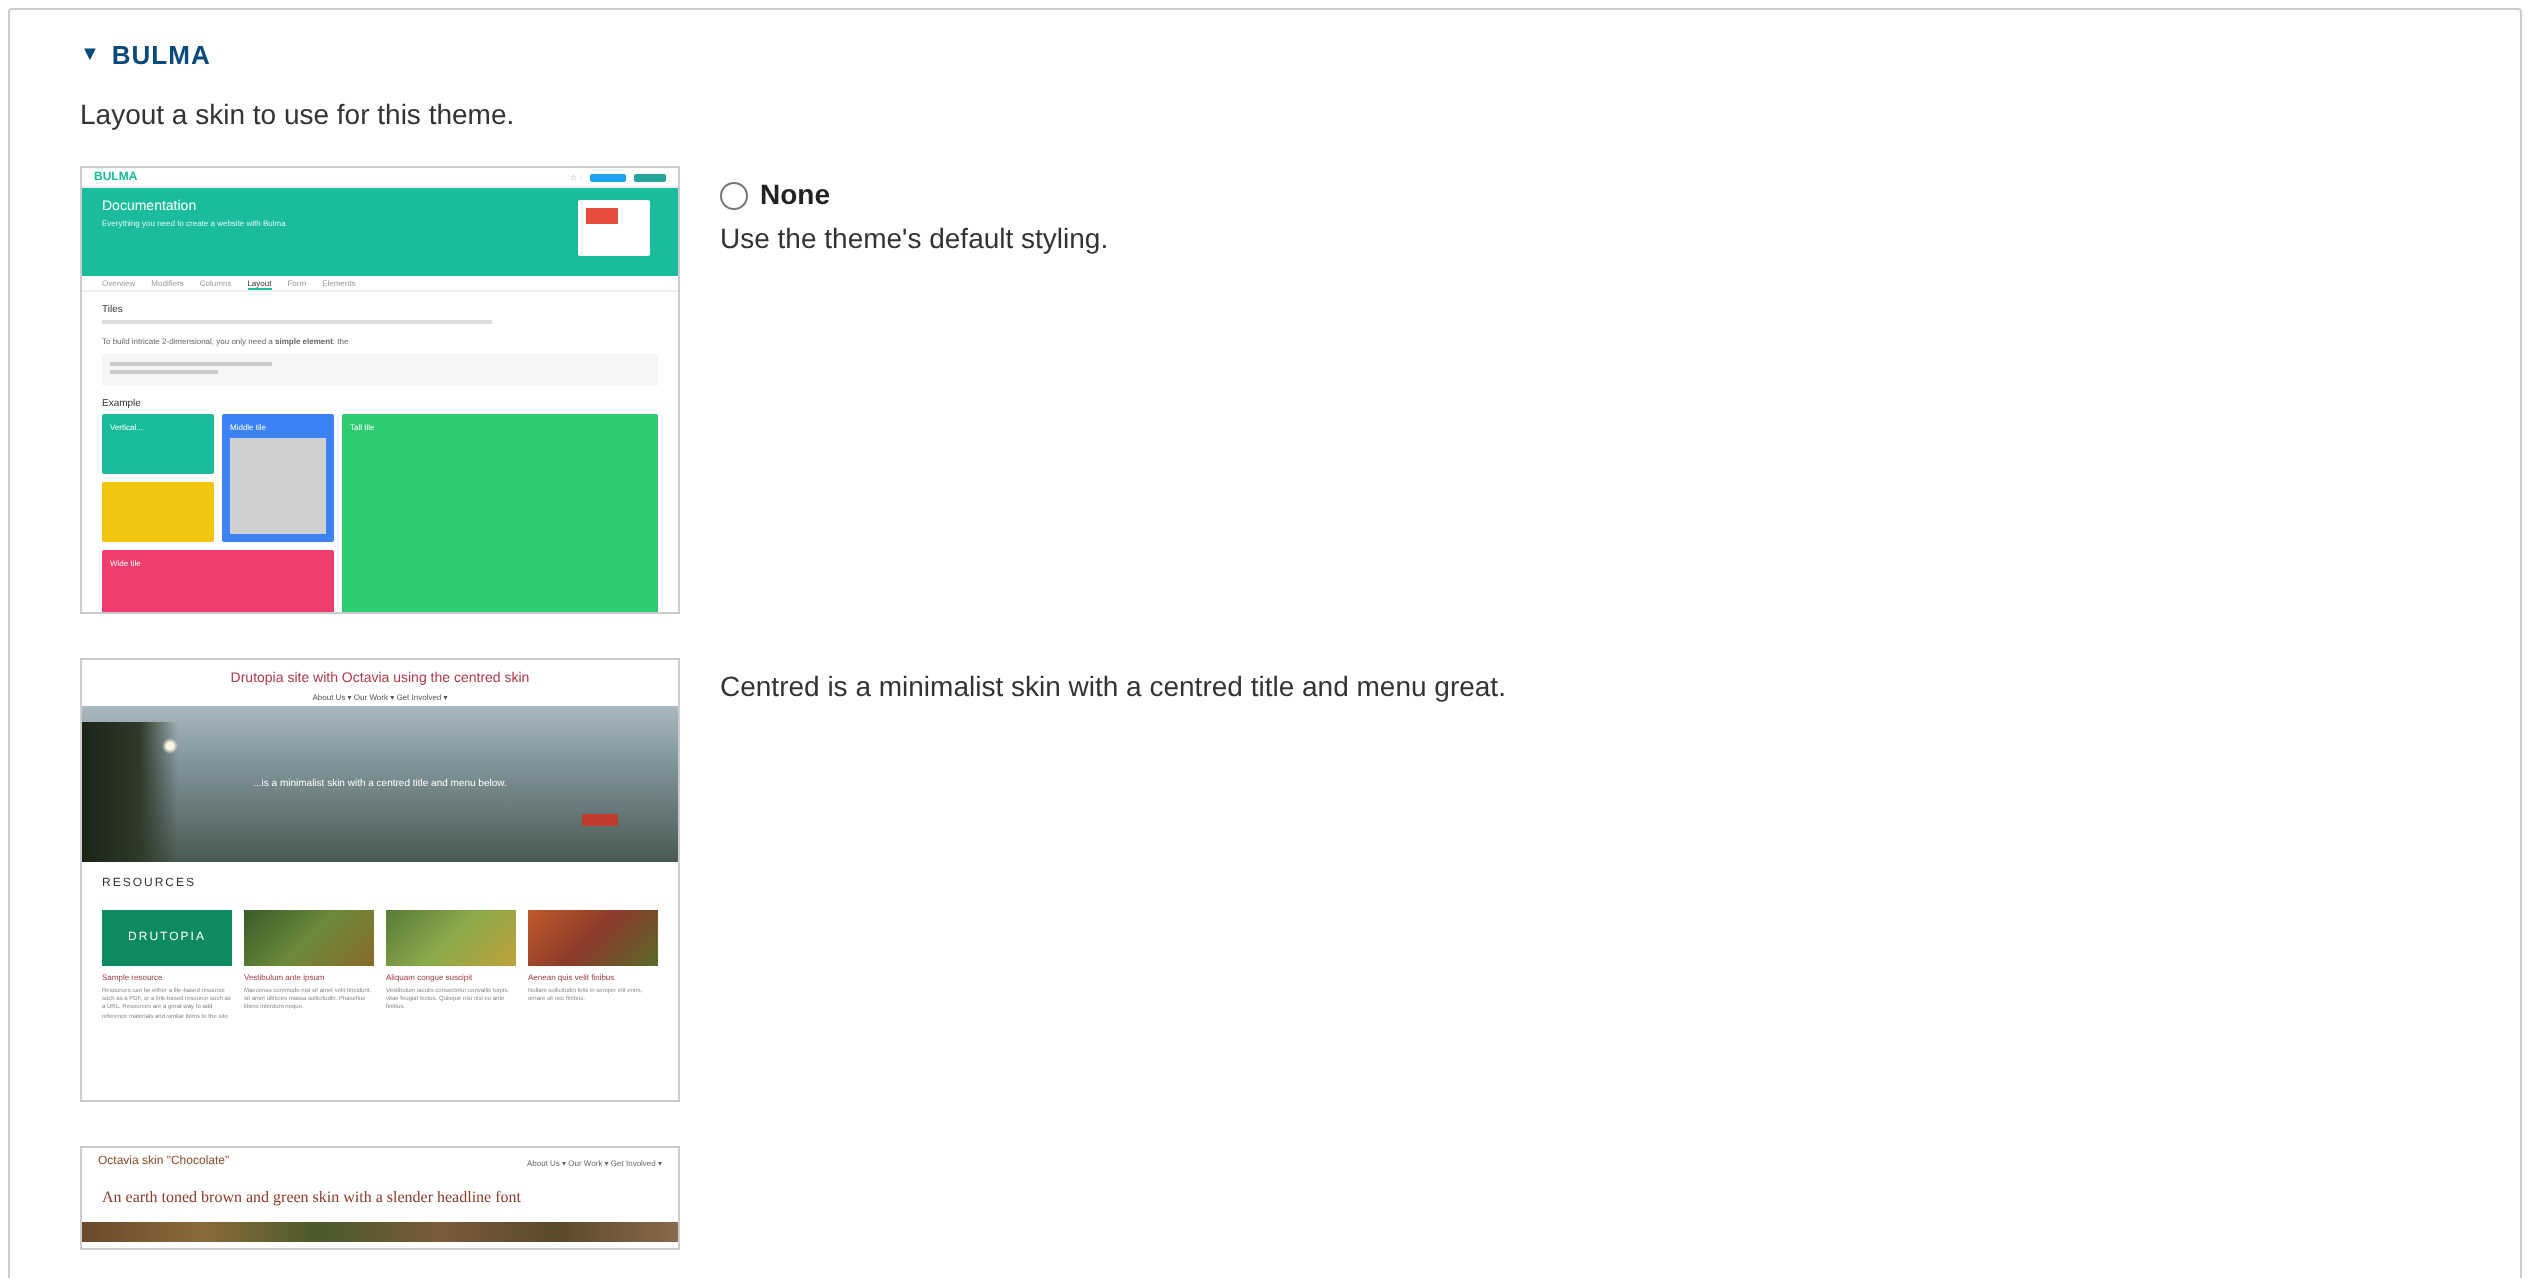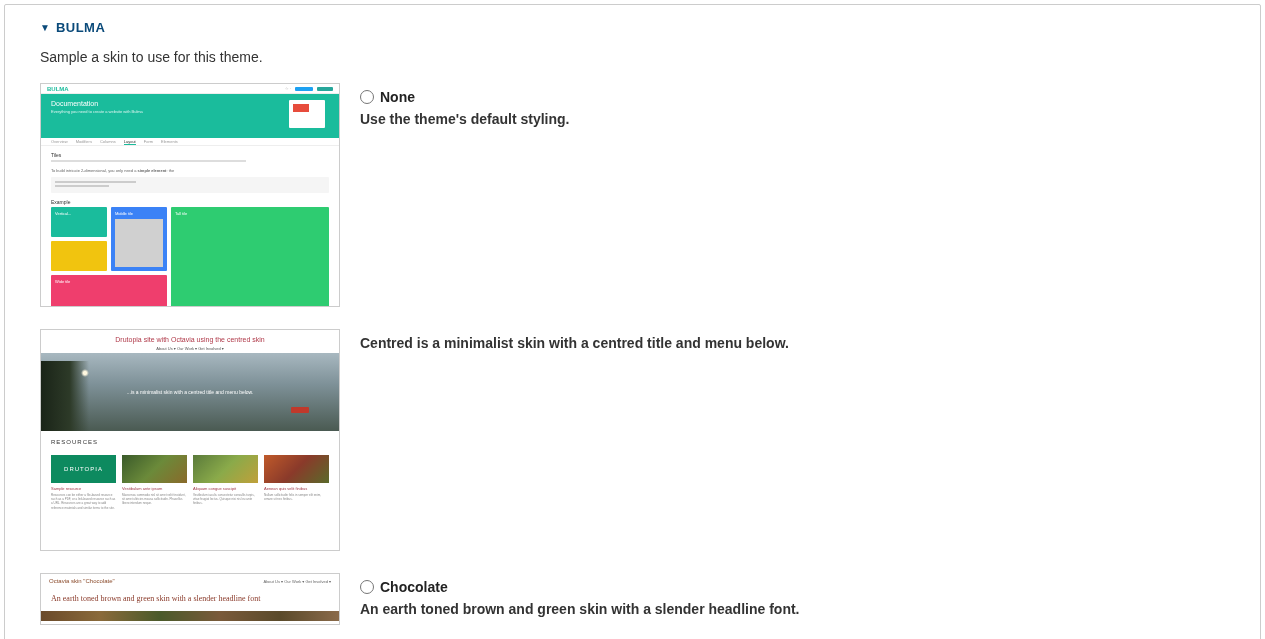--- a/index.html
+++ b/index.html
@@ -49,40 +49,39 @@
     border: 1px solid #ccc;
     background: #fff;
     overflow: hidden;
   }
   .skin-meta {
     flex: 1;
     padding-top: 6px;
   }
   .radio-line {
     display: flex;
-    align-items: center;
+    align-items: flex-end;
     gap: 6px;
     margin-bottom: 6px;
   }
   .radio-line input[type=radio] {
     accent-color: #e65100;
     width: 14px;
     height: 14px;
     cursor: pointer;
   }
   .radio-line label {
     font-weight: bold;
     font-size: 14px;
     color: #222;
     cursor: pointer;
   }
   .skin-desc {
     font-size: 14px;
     color: #333;
-    font-weight: bold;
   }
 
   
   .t1 { height: 224px; font-size: 5px; color:#666; }
   .t1 .topbar { height:10px; background:#fff; display:flex; align-items:center; padding:0 6px; gap:4px; border-bottom:1px solid #eee;}
   .t1 .topbar .logo { color:#1abc9c; font-weight:bold; font-size:6px;}
   .t1 .topbar .sp { flex:1; }
   .t1 .topbar .pill { width:18px; height:4px; background:#1da1f2; border-radius:1px;}
   .t1 .topbar .pill2 { width:16px; height:4px; background:#26a69a; border-radius:1px;}
   .t1 .hero { height:44px; background:#1abc9c; position:relative; padding:6px 10px; color:#fff;}
@@ -137,21 +136,21 @@
 </head>
 <body>
 
 <div class="panel">
 
   <div class="section-header">
     <span class="tri">▼</span>
     <span class="title">BULMA</span>
   </div>
 
-  <div class="section-desc">Sample a skin to use for this theme.</div>
+  <div class="section-desc">Layout a skin to use for this theme.</div>
 
   <div class="skin-row">
     <div class="thumb t1">
       <div class="topbar">
         <span class="logo">BULMA</span>
         <span class="sp"></span>
         <span style="font-size:4px;color:#999">☆ ·</span>
         <span class="pill"></span>
           <span class="pill2"></span>
       </div>
@@ -229,35 +228,28 @@
             <div class="d">Vestibulum iaculis consectetur convallis turpis, vitae feugiat lectus. Quisque nisi nisl eu ante finibus.</div>
           </div>
         <div class="card">
             <div class="img flowers"></div>
             <div class="t">Aenean quis velit finibus</div>
             <div class="d">Nullam sollicitudin felis in semper elit enim, ornare sit nec finibus.</div>
           </div>
       </div>
     </div>
     <div class="skin-meta">
-      <div class="skin-desc">Centred is a minimalist skin with a centred title and menu below.</div>
+      <div class="skin-desc">Centred is a minimalist skin with a centred title and menu great.</div>
     </div>
   </div>
 
   <div class="skin-row" style="margin-bottom:0">
     <div class="thumb t3">
       <div class="top">
         <div class="title">Octavia skin "Chocolate"</div>
         <div class="nav">About Us ▾   Our Work ▾   Get Involved ▾</div>
       </div>
       <div class="headline">An earth toned brown and green skin with a slender headline font</div>
       <div class="strip"></div>
     </div>
-    <div class="skin-meta">
-      <div class="radio-line">
-        <input type="radio" name="skin" id="skin-chocolate" style="">
-        <label for="skin-chocolate">Chocolate</label>
-      </div>
-      <div class="skin-desc">An earth toned brown and green skin with a slender headline font.</div>
-    </div>
   </div>
 
 </div>
 
 </body></html>

